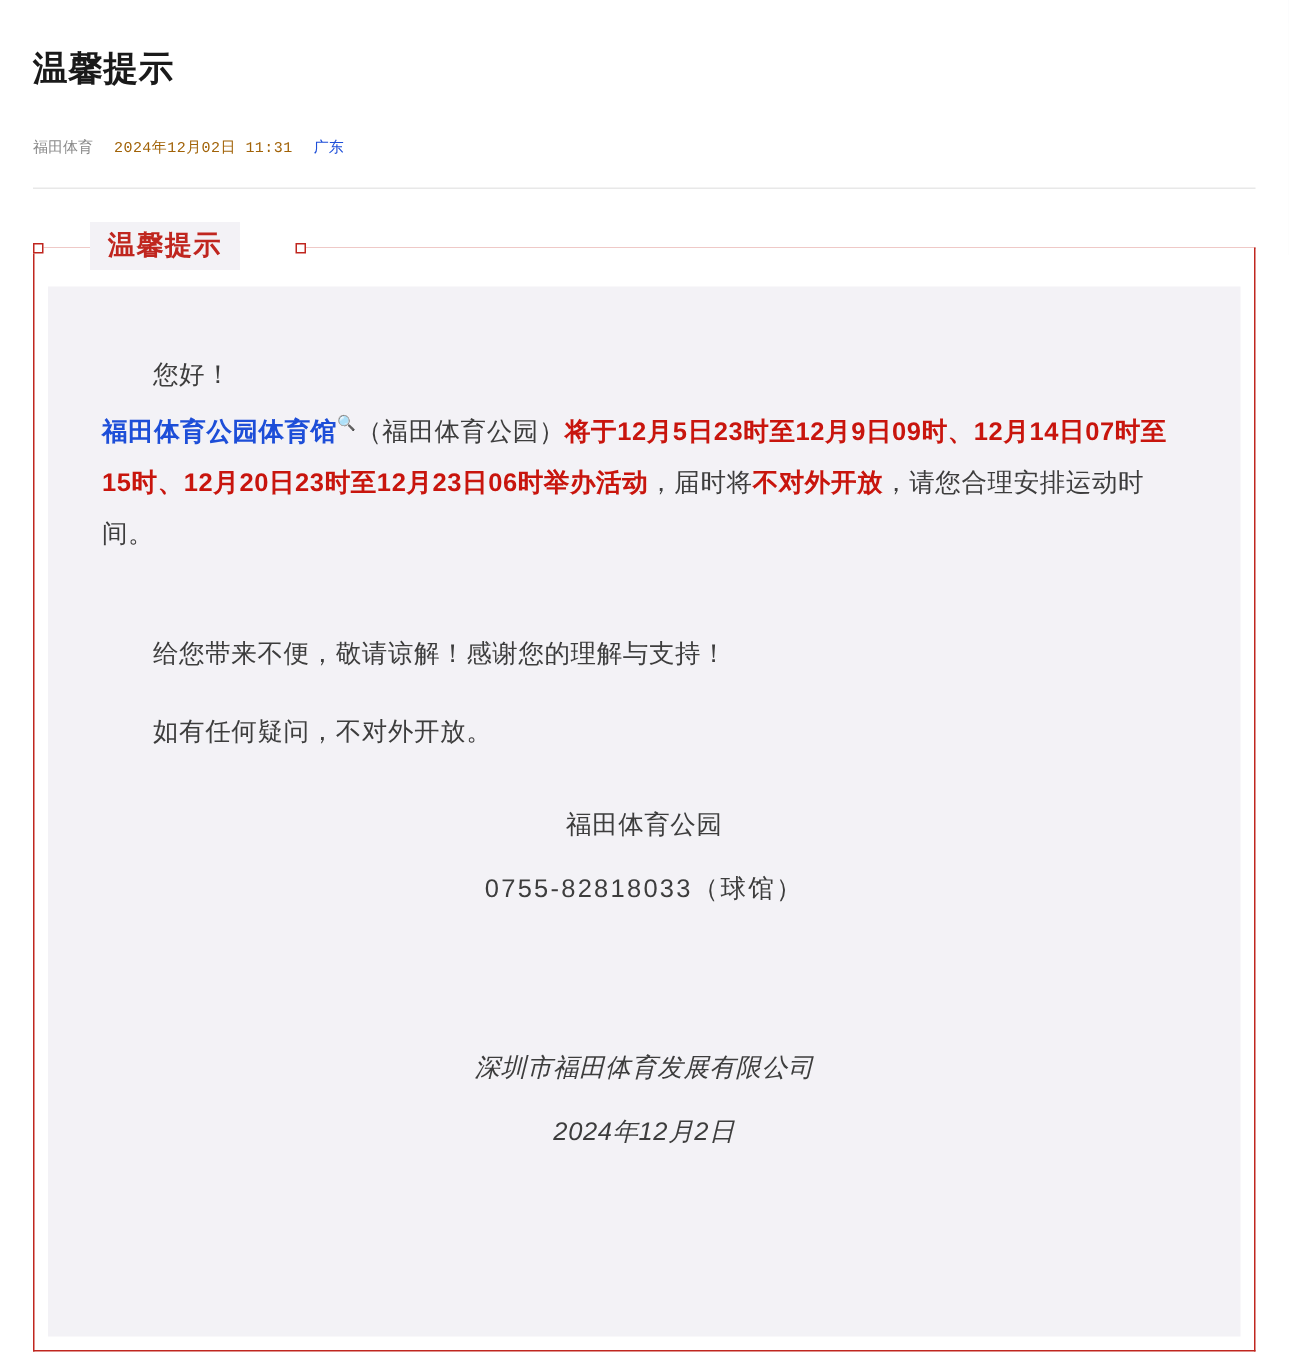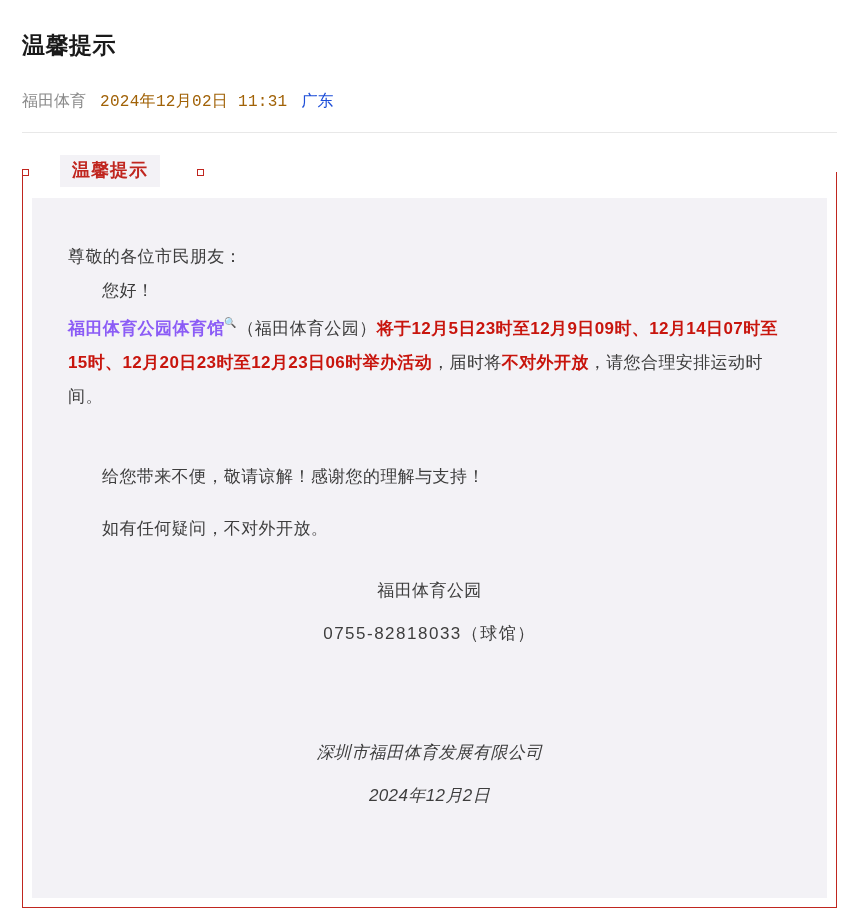--- a/index.html
+++ b/index.html
@@ -22,21 +22,21 @@
   .article-title {
     font-size: 23px;
     font-weight: 700;
     color: #1a1a1a;
     padding: 14px 22px 0 22px;
     letter-spacing: 0.5px;
     line-height: 1.4;
   }
   .meta-row {
     padding: 14px 22px 0 22px;
-    font-size: 16px;
+    font-size: 10px;
     color: #8a8a8a;
     display: flex;
     align-items: center;
     gap: 14px;
   }
   .meta-source {
     color: #8a8a8a;
   }
   .meta-date { color: #a16207; letter-spacing: 0.3px; font-family: Liberation Mono, monospace;}
   .meta-loc { color: #1d4ed8; }
@@ -113,21 +113,21 @@
     margin: 0;
     letter-spacing: 0.4px;
   }
   .salut { margin-bottom: 0; }
   .indent { text-indent: 2em; }
   .red-bold {
     color: #c8150d;
     font-weight: 700;
   }
   .link-venue {
-    color: #8b5cf6;
+    color: #1d4ed8;
     font-weight: 700;
   }
   .search-sup {
     font-size: 10px;
     vertical-align: super;
     color: #c8150d;
     display: inline-block;
     transform: translateY(-1px);
   }
   .body-block { margin-top: 4px; }
@@ -162,21 +162,20 @@
       <span class="corner tl"></span>
       <span class="top-line-left"></span>
       <span class="notice-label">温馨提示</span>
       <span class="corner tr-inner"></span>
       <span class="top-line-right"></span>
     </div>
 
     <div class="notice-box">
       <div class="notice-inner">
 
-        <p class="p salut">尊敬的各位市民朋友：</p>
         <p class="p indent">您好！</p>
 
         <p class="p body-block">
           <span class="link-venue">福田体育公园体育馆</span><span class="search-sup">🔍</span><span>（福田体育公园）</span><span class="red-bold">将于12月5日23时至12月9日09时、12月14日07时至15时、12月20日23时至12月23日06时举办活动</span><span>，届时将</span><span class="red-bold">不对外开放</span><span>，请您合理安排运动时间。</span>
         </p>
 
         <div class="spacer-lg"></div>
 
         <p class="p indent">给您带来不便，敬请谅解！感谢您的理解与支持！</p>
 

